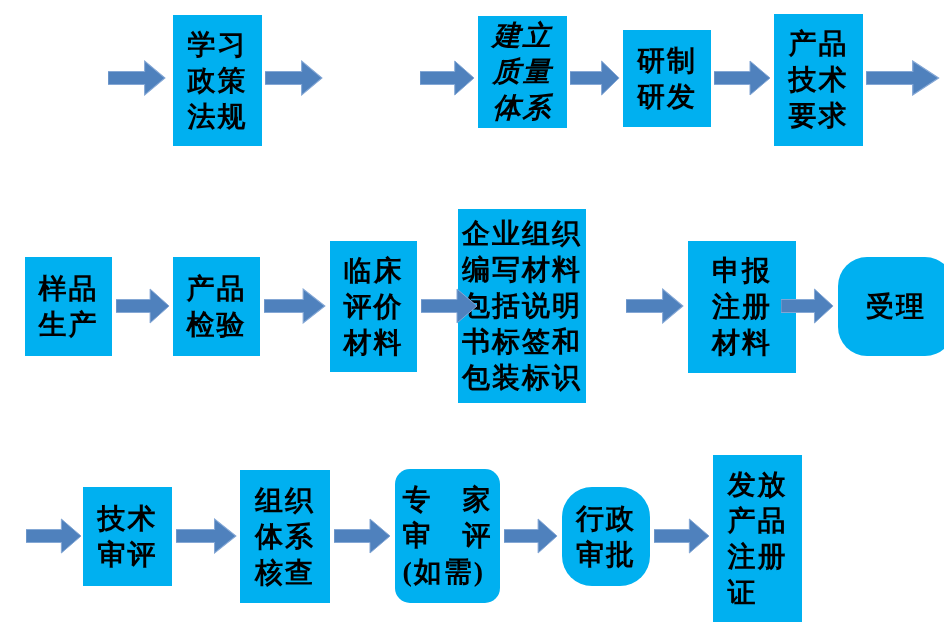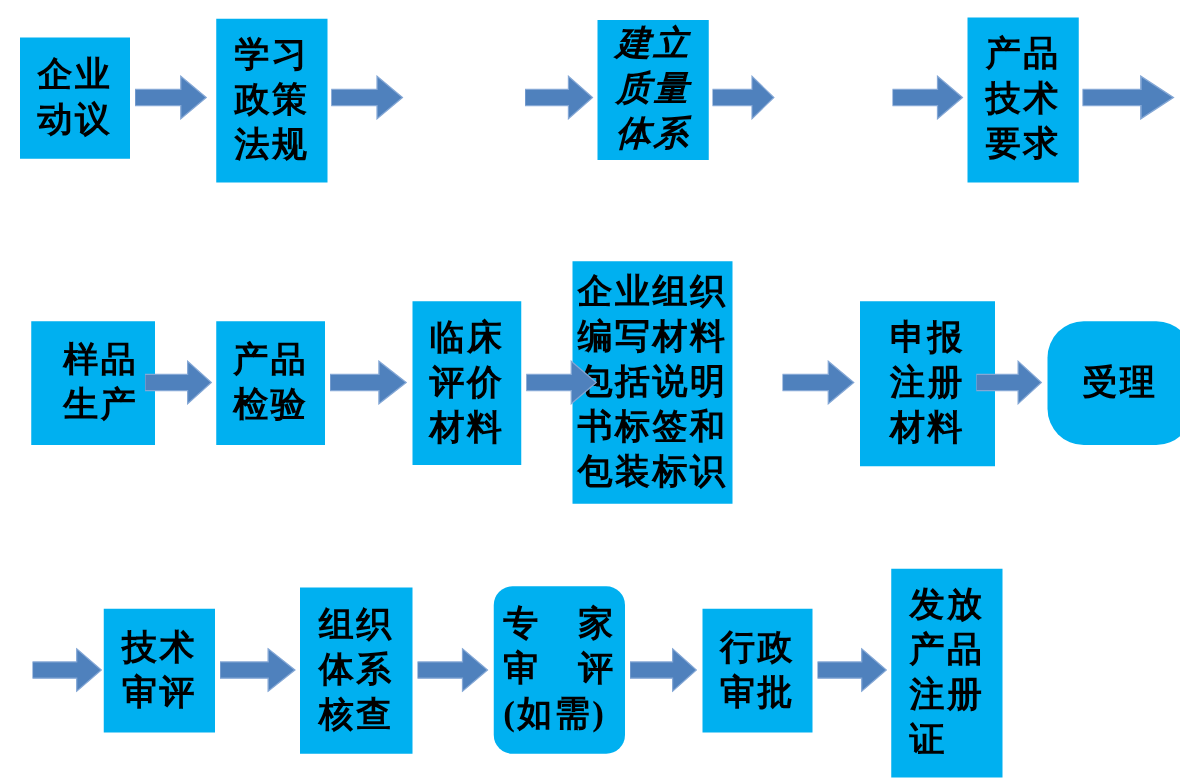--- a/index.html
+++ b/index.html
@@ -41,34 +41,34 @@
     fill:var(--arrow-fill);
     stroke:var(--arrow-edge);
     stroke-width:1;
   }
 </style>
 </head>
 <body>
 
 <div class="canvas">
 
-  <div class="box" style="left:16px;top:30px;width:88px;height:97px;">
-      <span class="label">企业
-动议</span>
-    </div>
   <div class="box" style="left:173px;top:15px;width:89px;height:131px;">
       <span class="label">学习
 政策
 法规</span>
     </div>
   <div class="box" style="left:478px;top:16px;width:89px;height:112px;font-style:italic;">
       <span class="label">建立
 质量
 体系</span>
     </div>
+  <div class="box" style="left:623px;top:30px;width:88px;height:97px;">
+      <span class="label">研制
+研发</span>
+    </div>
   <div class="box" style="left:774px;top:14px;width:89px;height:132px;">
       <span class="label">产品
 技术
 要求</span>
     </div>
 
   <div class="arrow" style="left:108px;top:60px;width:58px;height:36px;">
       <svg viewBox="0 0 57 36" preserveAspectRatio="none">
         <polygon points="0,11.5 36,11.5 36,1 56,18 36,35 36,24.5 0,24.5"></polygon>
       </svg>
@@ -92,21 +92,21 @@
       <svg viewBox="0 0 57 36" preserveAspectRatio="none">
         <polygon points="0,11.5 36,11.5 36,1 56,18 36,35 36,24.5 0,24.5"></polygon>
       </svg>
     </div>
   <div class="arrow" style="left:866px;top:60px;width:74px;height:36px;">
       <svg viewBox="0 0 57 36" preserveAspectRatio="none">
         <polygon points="0,11.5 36,11.5 36,1 56,18 36,35 36,24.5 0,24.5"></polygon>
       </svg>
     </div>
 
-  <div class="box" style="left:25px;top:257px;width:87px;height:99px;padding-left:12px;">
+  <div class="box" style="left:25px;top:257px;width:87px;height:99px;">
       <span class="label">样品
 生产</span>
     </div>
   <div class="box" style="left:173px;top:257px;width:87px;height:99px;">
       <span class="label">产品
 检验</span>
     </div>
   <div class="box" style="left:330px;top:241px;width:87px;height:131px;align-items:center;">
       <span class="label">临床
 评价
@@ -161,21 +161,21 @@
   <div class="box" style="left:240px;top:470px;width:90px;height:133px;">
       <span class="label">组织
 体系
 核查</span>
     </div>
   <div class="box" style="left:395px;top:469px;width:105px;height:134px;border-radius:15px;">
       <span class="label">专　家
 审　评
 (如需)</span>
     </div>
-  <div class="box" style="left:562px;top:487px;width:88px;height:99px;">
+  <div class="box" style="left:562px;top:487px;width:88px;height:99px;border-radius:30px;">
       <span class="label">行政
 审批</span>
     </div>
   <div class="box" style="left:713px;top:455px;width:89px;height:167px;">
       <span class="label">发放
 产品
 注册
 证</span>
     </div>
 

